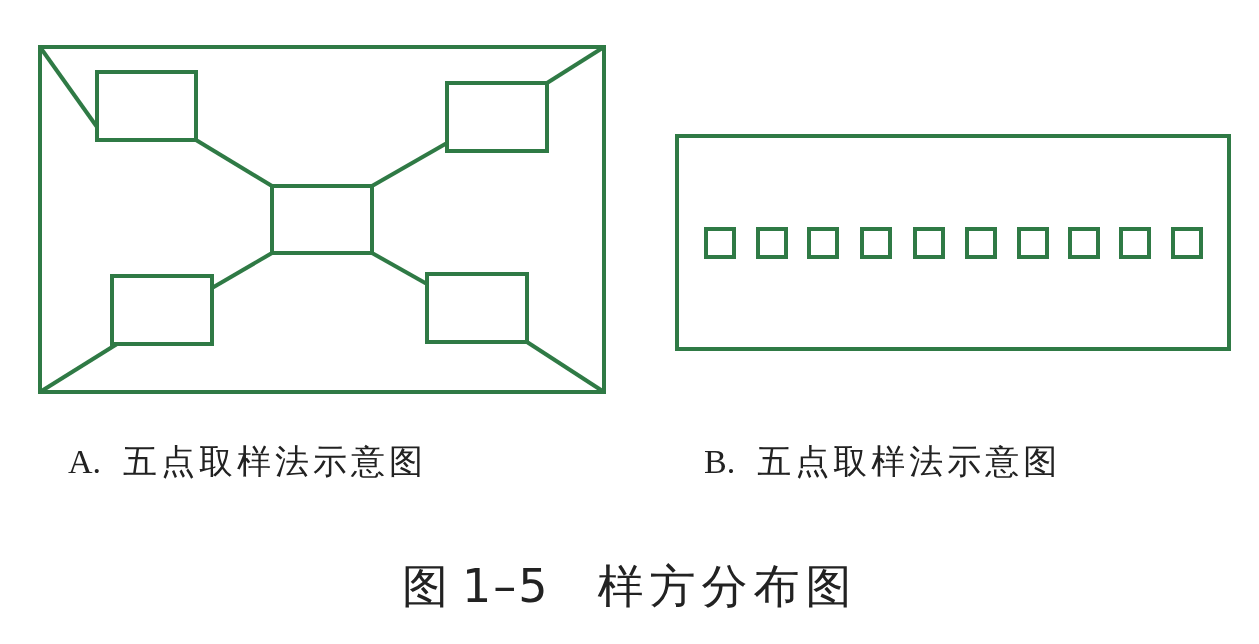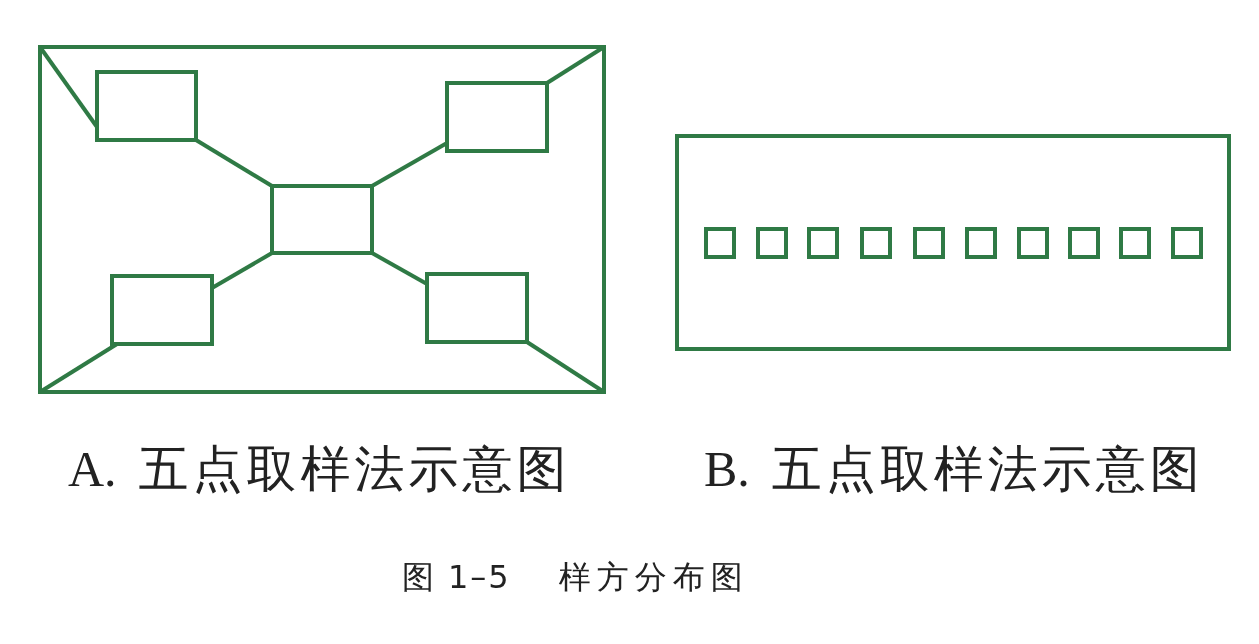--- a/index.html
+++ b/index.html
@@ -1,25 +1,25 @@
 <!DOCTYPE html>
 <html><head>
   <meta charset="utf-8">
   <style>
     html, body { margin: 0; padding: 0; background: #ffffff; }
     body { width: 1259px; height: 644px; position: relative; overflow: hidden;
            font-family: "DejaVu Sans", sans-serif; }
     svg.diagram { position: absolute; left: 0; top: 0; }
     .caption { position: absolute; color: #222222; white-space: nowrap;
-               font-size: 50px; line-height: 1; letter-spacing: 4px; }
+               font-size: 34px; line-height: 1; letter-spacing: 4px; }
     .caption .letter { font-family: "Liberation Serif", serif; letter-spacing: 0; margin-right: 22px; }
     .caption .text { font-family: "DejaVu Sans", sans-serif; }
     #cap-a { left: 68px; top: 444px; }
     #cap-b { left: 704px; top: 444px; }
-    #fig-title { position: absolute; left: 402px; top: 556px; font-size: 32px; color: #222222;
+    #fig-title { position: absolute; left: 402px; top: 556px; font-size: 46px; color: #222222;
                  font-family: "DejaVu Sans", sans-serif; white-space: nowrap; letter-spacing: 6px; }
     #fig-title .num { margin-left: 8px; margin-right: 48px; letter-spacing: 2px; }
   </style>
 </head>
 <body>
 
 <svg class="diagram" width="1259" height="644" viewBox="0 0 1259 644">
   <g id="diag-a" fill="none" stroke="#2f7a45" stroke-width="4">
     <rect id="a-outer" x="40" y="47" width="564" height="345"></rect>
     <g id="a-lines">

